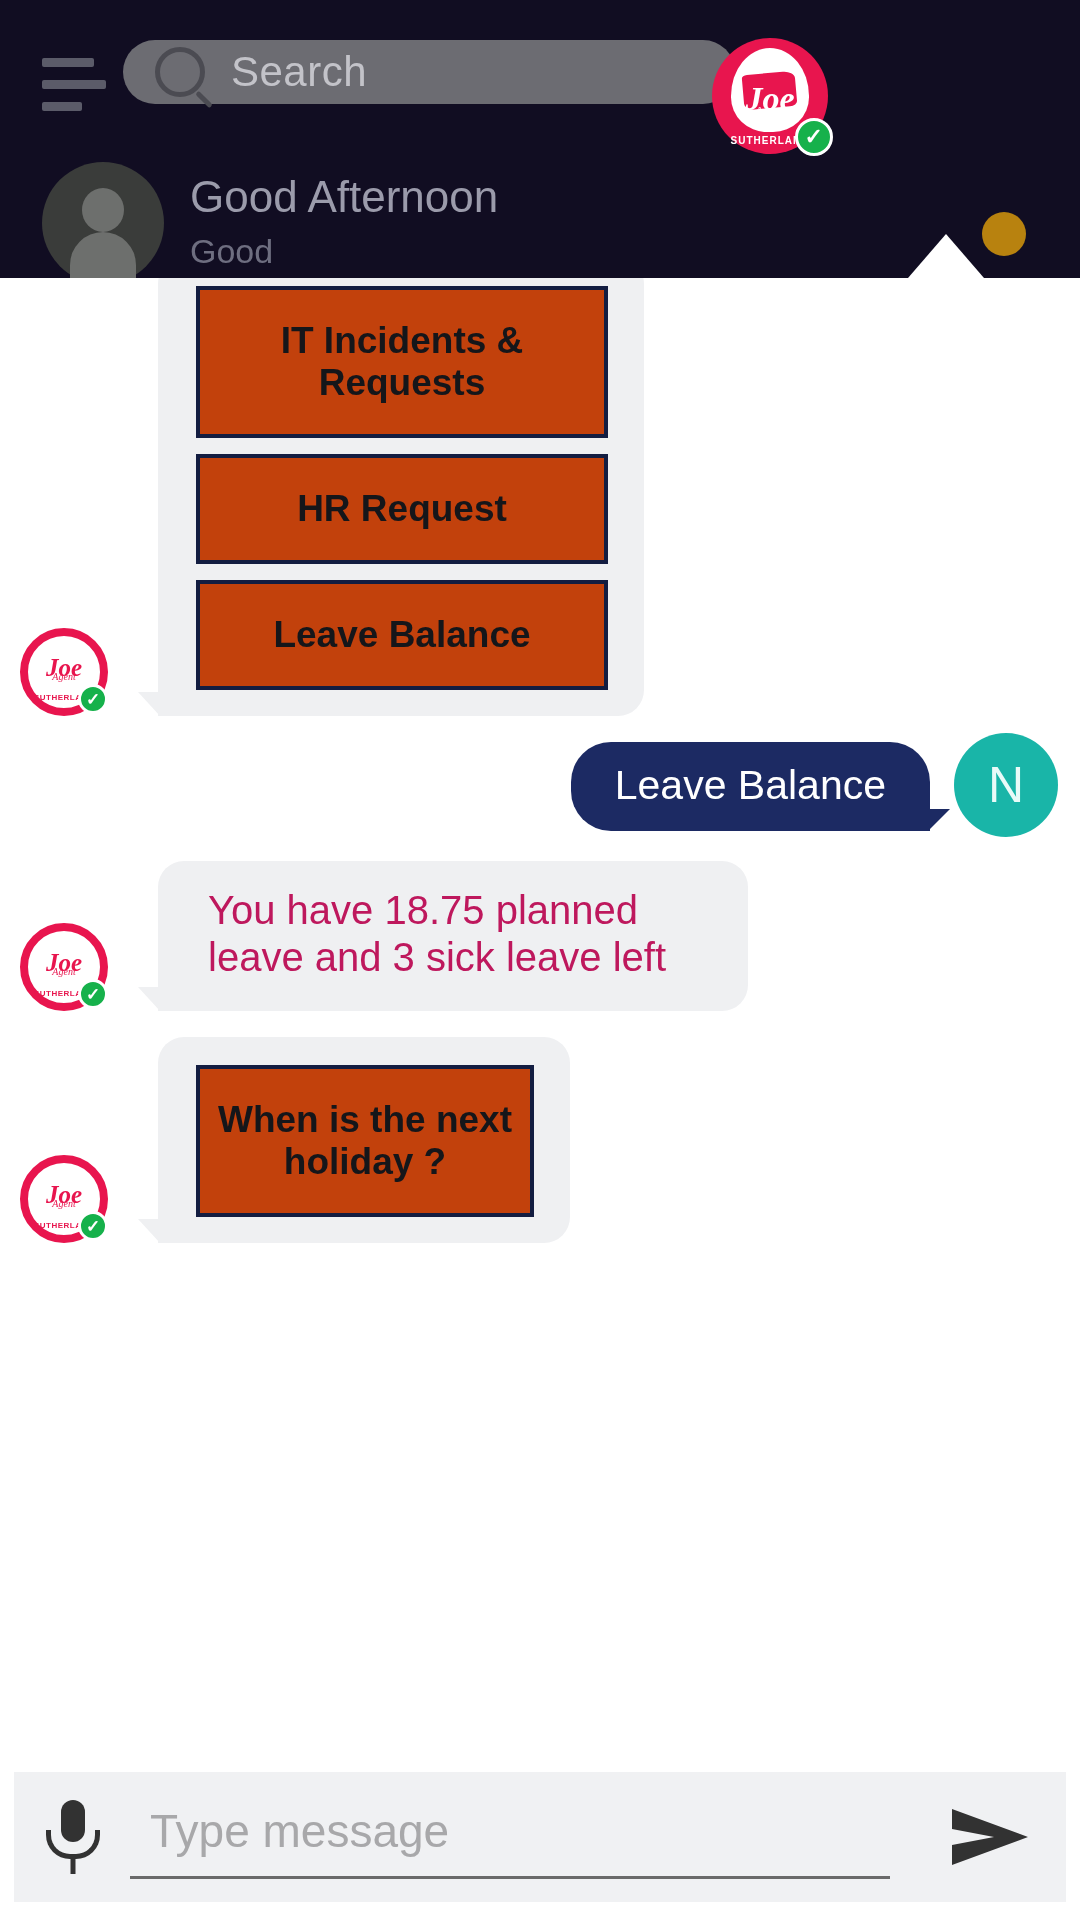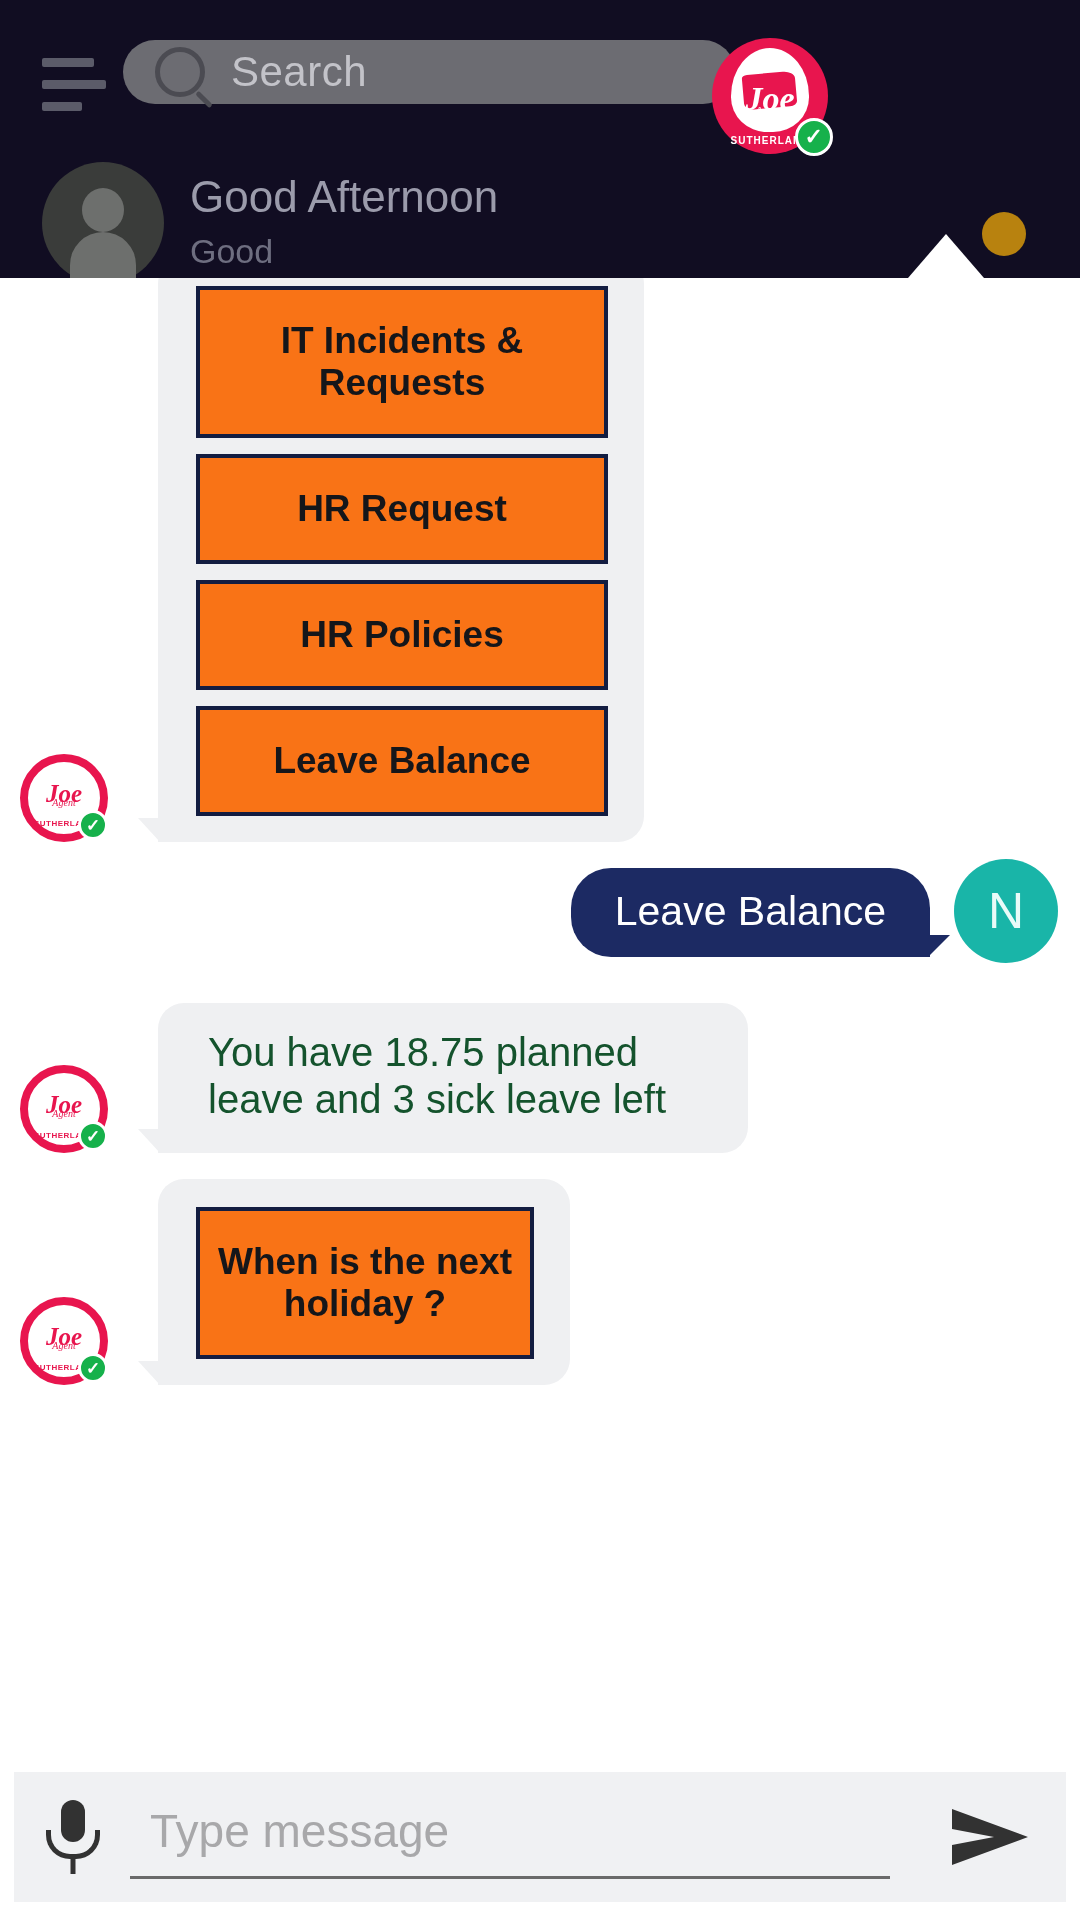--- a/index.html
+++ b/index.html
@@ -309,41 +309,40 @@
 
   .options-bubble {
     padding: 28px 36px 26px 38px;
     width: 486px;
   }
   .options-bubble.narrow { width: 412px; }
 
   .option-btn {
     display: block;
     width: 100%;
-    background: #f97316;
+    background: #c2410c;
     border: 4px solid #131d41;
     color: #15161a;
     font-size: 37px;
     font-weight: bold;
     text-align: center;
     padding: 30px 6px;
     margin-bottom: 16px;
     box-sizing: border-box;
     cursor: pointer;
     font-family: "Liberation Sans", sans-serif;
   }
   .option-btn:last-child { margin-bottom: 0; }
 
   .text-bubble {
     padding: 26px 34px 30px 50px;
     max-width: 590px;
-    color: #14532d;
+    color: #be185d;
     font-size: 40px;
     line-height: 1.18;
-    margin-top: 16px;
   }
 
   
   .bubble-user {
     margin-right: 150px;
     background: #1c2a63;
     color: #ffffff;
     border-radius: 40px;
     border-bottom-right-radius: 0;
     padding: 20px 44px 22px 44px;
@@ -480,21 +479,20 @@
   <div class="row bot" style="margin-top:-20px;">
     <div class="bot-avatar">
       <span class="joe-word">Joe</span>
       <span class="sub-word">Agent</span>
       <span class="brand-word">SUTHERLAND</span>
       <span class="check">✓</span>
     </div>
     <div class="bubble-bot options-bubble">
       <button class="option-btn">IT Incidents &amp; Requests</button>
       <button class="option-btn">HR Request</button>
-      <button class="option-btn">HR Policies</button>
       <button class="option-btn">Leave Balance</button>
     </div>
   </div>
 
   <div class="row user" style="margin-top:26px; padding-right:0;">
     <div class="bubble-user">Leave Balance</div>
     <div class="user-avatar">N</div>
   </div>
 
   <div class="row bot" style="margin-top:30px;">

